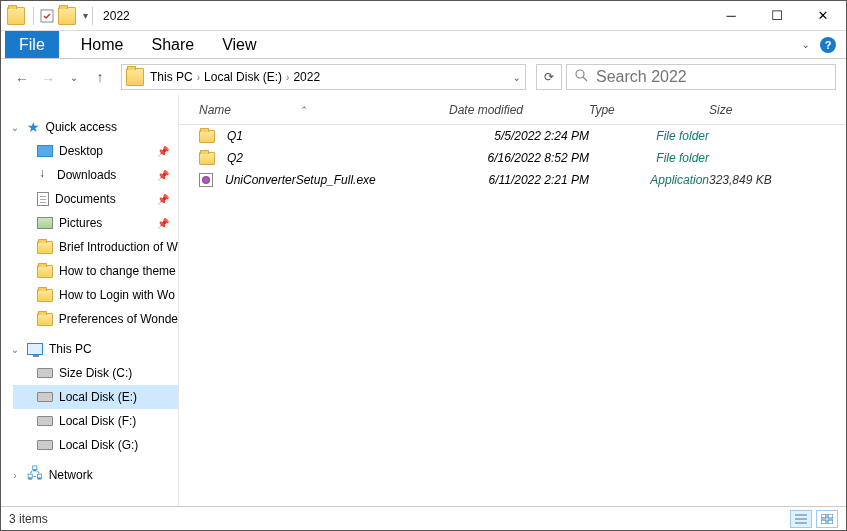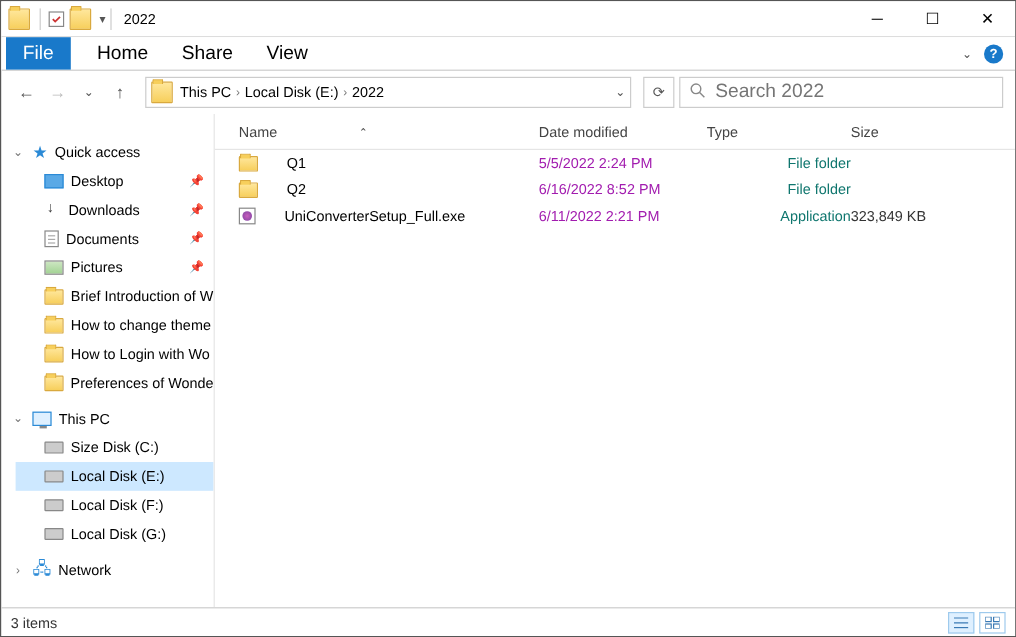--- a/index.html
+++ b/index.html
@@ -189,40 +189,40 @@
   }
   .ic-app:after {
     content: ""; position: absolute; top: 2px; left: 2px; width: 8px; height: 8px;
     background: radial-gradient(#c85fbd, #7b3fa0);
     border-radius: 50%;
   }
 
   
   .filelist {
     flex: 1;
-    display: flex; flex-direction: column;
+    display: flex; flex-direction: column; font-style: italic;
   }
   .cols {
     display: flex;
     height: 30px;
     align-items: center;
     border-bottom: 1px solid #e5e5e5;
     color: #444;
   }
   .col-name { width: 270px; padding-left: 20px; position: relative; }
   .col-date { width: 140px; }
   .col-type { width: 120px; }
   .col-size { width: 100px; }
   .sort-caret { position: absolute; left: 120px; top: 2px; font-size: 9px; color: #555; }
   .rows { flex: 1; }
   .row {
     display: flex; align-items: center; height: 22px;
   }
-  .cell-name { width: 270px; padding-left: 20px; display: flex; align-items: center; gap: 24px; }
-  .cell-date { width: 140px; color: #a21caf; }
+  .cell-name { width: 270px; padding-left: 20px; display: flex; align-items: center; gap: 12px; }
+  .cell-date { width: 140px; color: #000000; text-align: right; }
   .cell-type { width: 120px; color: #0f766e; text-align: right; }
   .cell-size { width: 100px; color: #333; text-align: left; }
 
   
   .statusbar {
     height: 24px;
     border-top: 1px solid #ccc;
     display: flex;
     align-items: center;
     padding: 0 8px;

